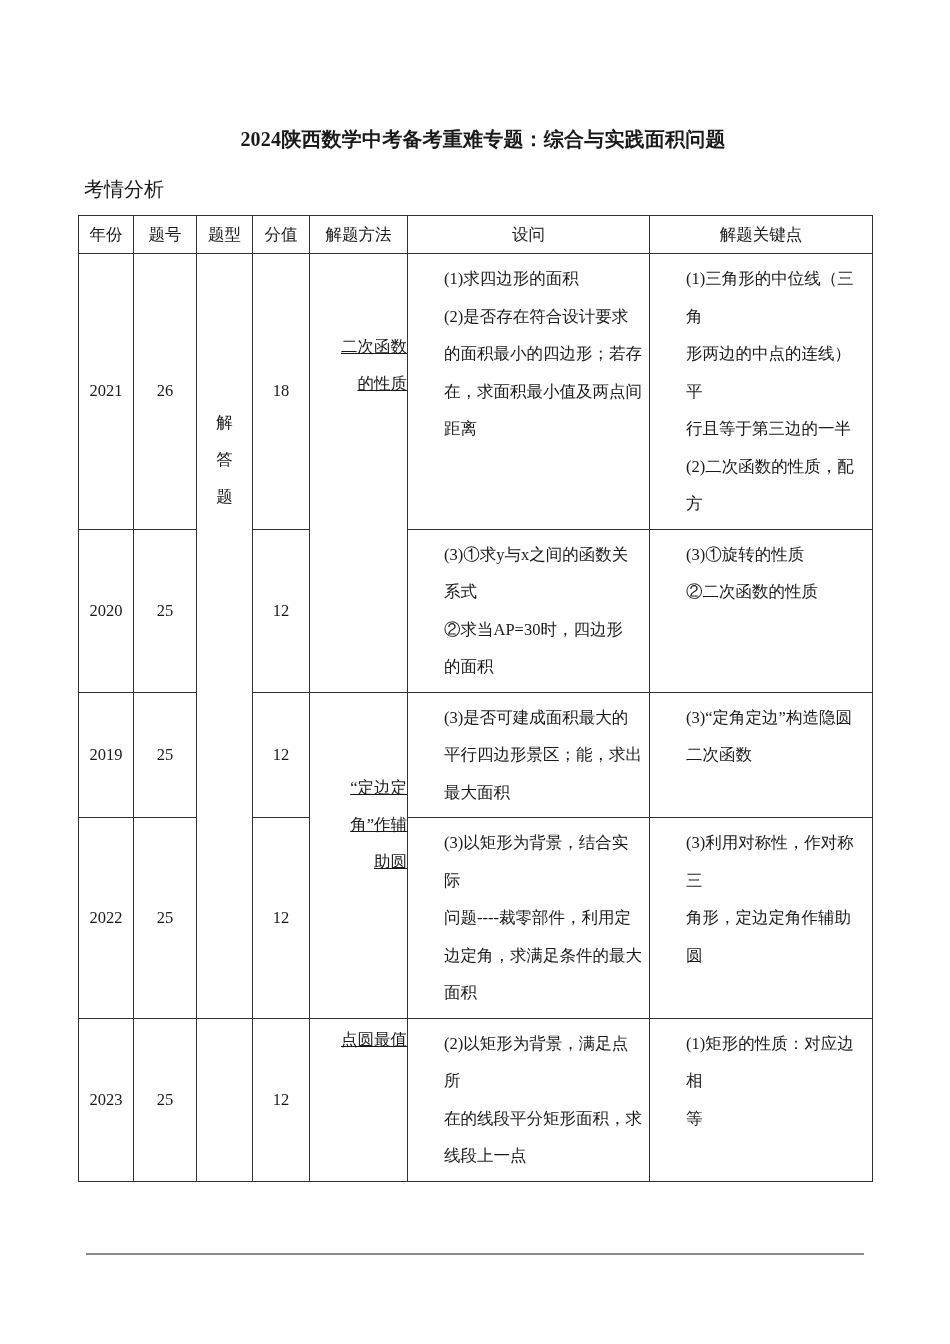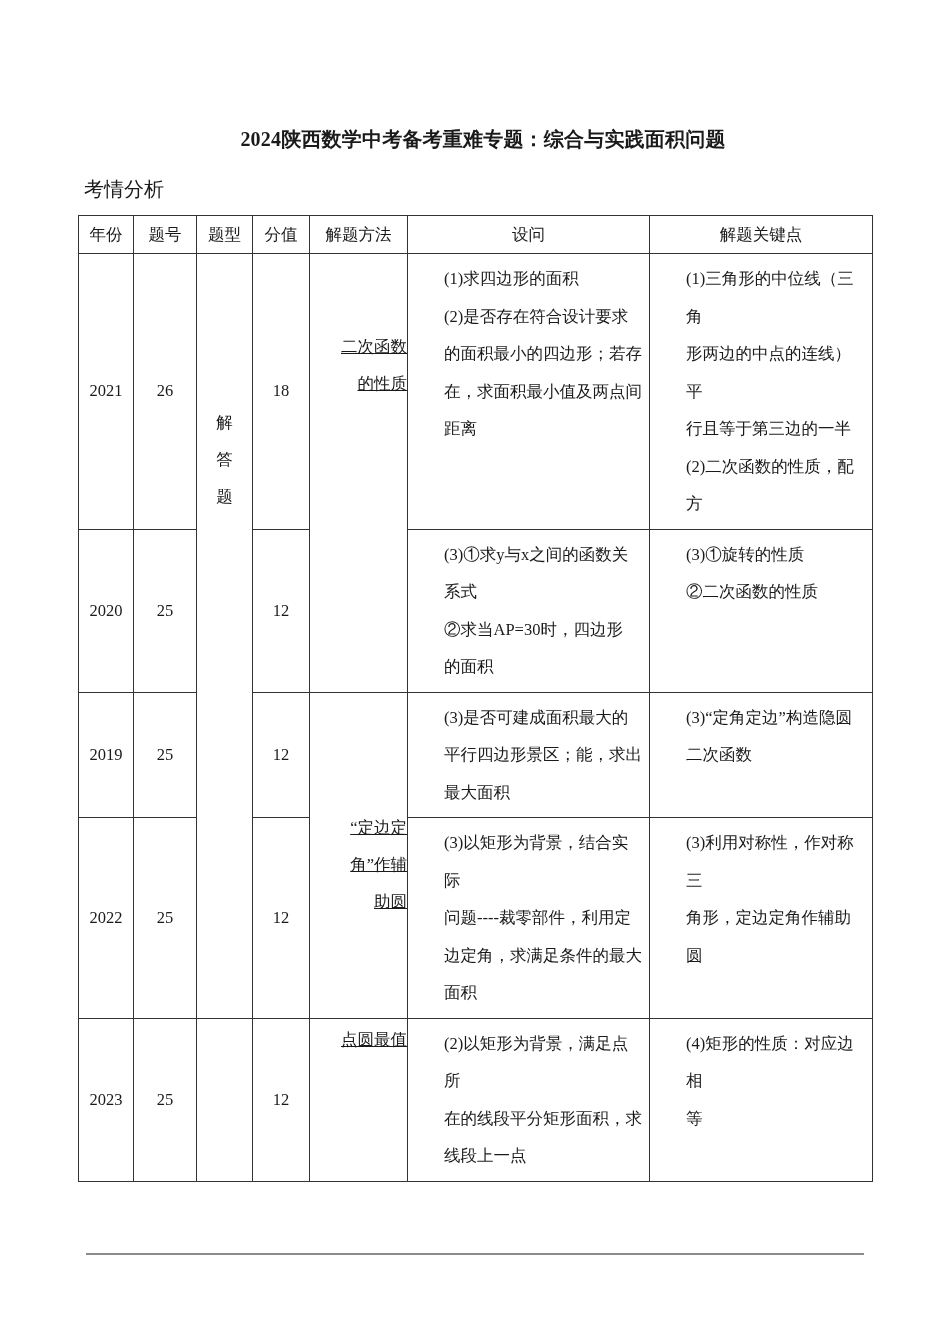--- a/index.html
+++ b/index.html
@@ -91,21 +91,21 @@
       <td class="cell-text">
         <div>(3)①旋转的性质</div>
         <div>②二次函数的性质</div>
       </td>
     </tr>
 
     <tr style="height:113px">
       <td class="c">2019</td>
       <td class="c">25</td>
       <td class="c">12</td>
-      <td class="method" rowspan="2" style="padding-top:116px; vertical-align:top;">
+      <td class="method" rowspan="2" style="padding-top:76px; vertical-align:top;">
         <div>“定边定</div>
         <div>角”作辅</div>
         <div>助圆</div>
       </td>
       <td class="cell-text">
         <div>(3)是否可建成面积最大的</div>
         <div>平行四边形景区；能，求出</div>
         <div>最大面积</div>
       </td>
       <td class="cell-text">
@@ -137,20 +137,20 @@
       <td class="c">12</td>
       <td class="method" style="vertical-align:top; padding-top:2px;">
         <div>点圆最值</div>
       </td>
       <td class="cell-text">
         <div>(2)以矩形为背景，满足点所</div>
         <div>在的线段平分矩形面积，求</div>
         <div>线段上一点</div>
       </td>
       <td class="cell-text">
-        <div>(4)矩形的性质：对应边相</div>
+        <div>(1)矩形的性质：对应边相</div>
         <div>等</div>
       </td>
     </tr>
   </tbody>
 </table>
 
 <div class="footer-line"></div>
 
 </body></html>

